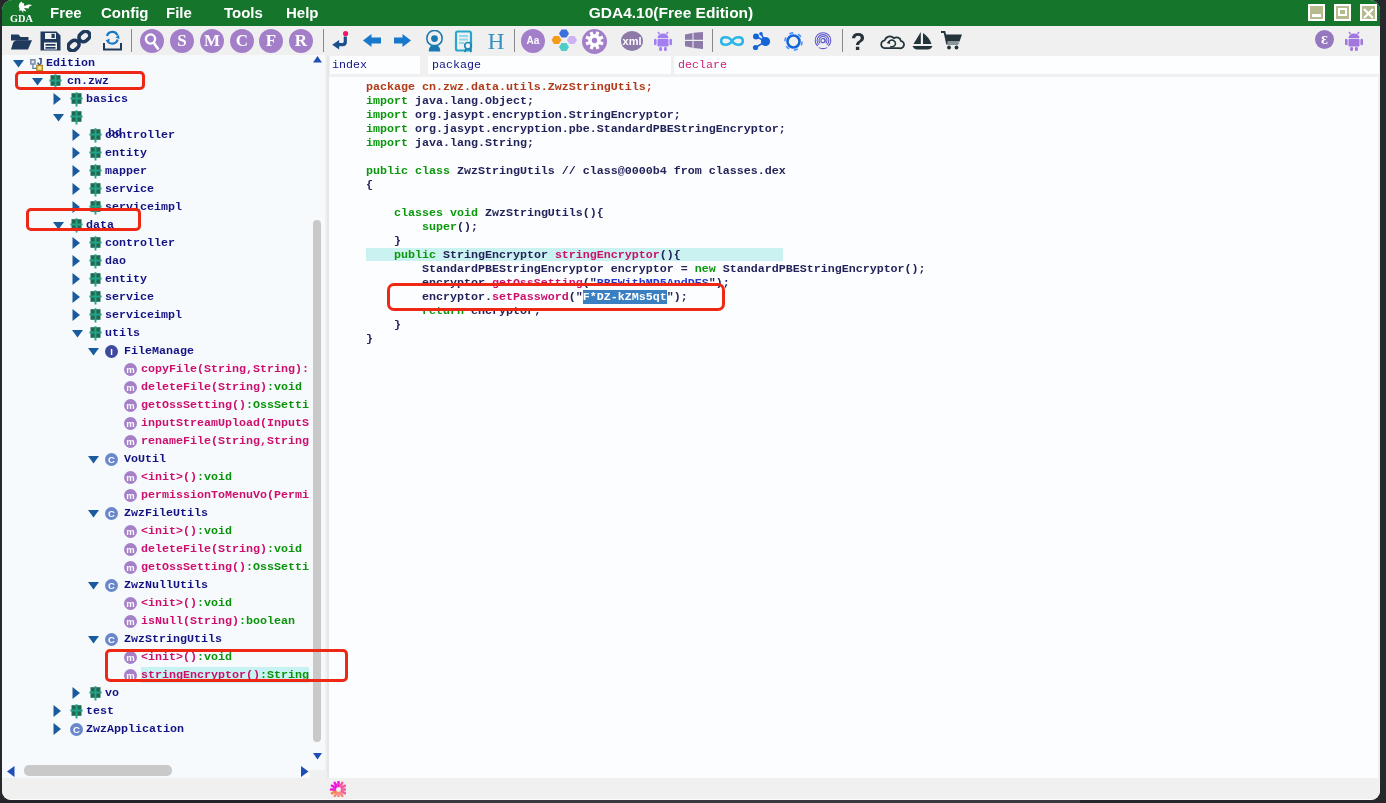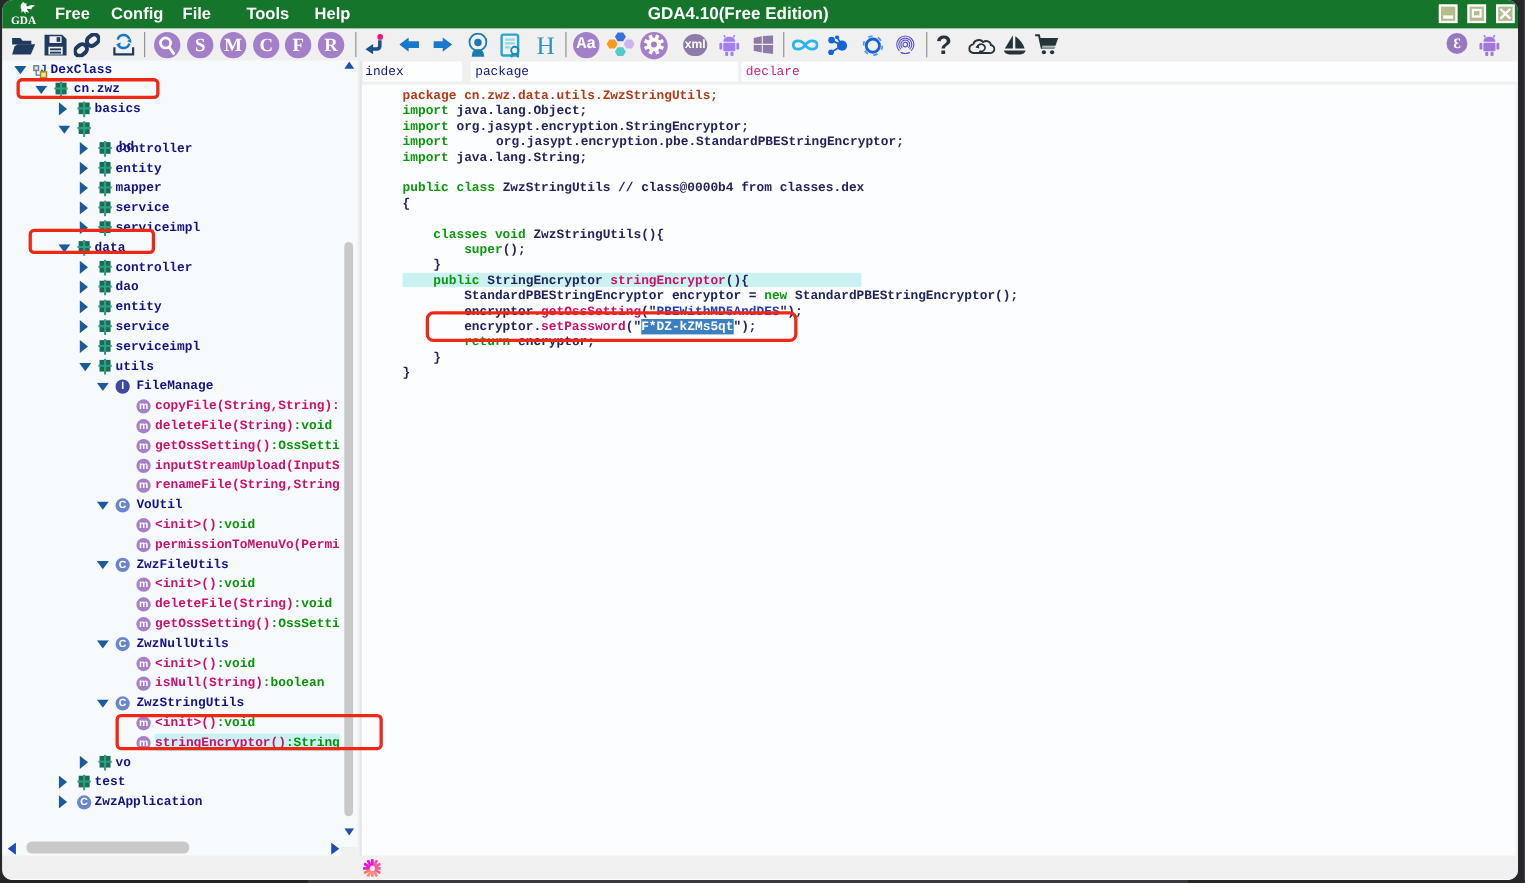--- a/index.html
+++ b/index.html
@@ -105,21 +105,21 @@
         <path fill="#1a7ab0" d="M4.8 21.5 q0 -6.8 5.7 -6.8 q5.7 0 5.7 6.8 z"></path>
       </svg>
 <svg class="abs" style="left:452px;top:4px" width="21" height="23" viewBox="0 0 21 23">
         <rect x="2" y="1.5" width="15" height="19" rx="1.8" fill="none" stroke="#2aa6cc" stroke-width="2.2"></rect>
         <path stroke="#8fd9ea" stroke-width="2" d="M5 6 h9 M5 9.5 h9 M5 13 h5"></path>
         <circle cx="14" cy="15.8" r="3.3" fill="none" stroke="#1a8ab5" stroke-width="1.7"></circle>
         <path stroke="#1a8ab5" stroke-width="1.8" d="M12.2 18.6 l-1.4 3.6 M15.8 18.6 l1.4 3.6"></path>
       </svg>
 <div class="abs" style="left:484px;top:4px;width:20px;height:23px;color:#3591c4;font-family:'Liberation Serif',serif;font-size:23px;line-height:23px;text-align:center">H</div>
 <div class="tsep" style="left:512px"></div>
-<div class="circ" style="left:519px;top:3px;width:24px;height:24px;line-height:24px;font-size:15px;font-family:Liberation Mono, monospace">Aa</div>
+<div class="circ" style="left:519px;top:3px;width:24px;height:24px;line-height:24px;font-size:10px;font-family:Liberation Sans, sans-serif">Aa</div>
 <svg class="abs" style="left:549px;top:2px" width="26" height="26" viewBox="0 0 26 26">
         <g>
           <path fill="#f49b1b" d="M3 8 h5 l2.5 4 L8 16 H3 L0.5 12 z"></path>
           <path fill="#3a6fe0" d="M10.5 1.5 h5 L18 5.5 L15.5 9.5 h-5 L8 5.5 z"></path>
           <path fill="#4ecdc9" d="M10.5 15 h5 L18 19 l-2.5 4 h-5 L8 19 z"></path>
           <path fill="#cdb3f2" d="M18.5 8 h5 L26 12 l-2.5 4 h-5 L16 12 z"></path>
         </g>
       </svg>
 <div class="circ" style="left:580px;top:3px;width:25px;height:25px"></div>
 <svg class="abs" style="left:580px;top:2px" width="25" height="25" viewBox="0 0 25 25">
@@ -232,21 +232,21 @@
           <path fill="#1a5b9e" d="M0 0 h11 L5.5 7.5 z"></path>
         </svg>
 <svg class="abs" style="left:28px;top:3px" width="15" height="14" viewBox="0 0 15 14">
           <text x="6.7" y="8.2" font-family="Liberation Mono,monospace" font-size="10" font-weight="bold" fill="#23407a">J</text>
           <rect x="0.7" y="2.7" width="4.4" height="4.4" fill="#b8c6d8" stroke="#72849a" stroke-width="1.2"></rect>
           <rect x="2" y="4" width="1.8" height="1.8" fill="#e8eef4"></rect>
           <path fill="none" stroke="#5577a8" stroke-width="1.2" d="M2.9 7.3 v4 h4.2"></path>
           <rect x="6.8" y="8.3" width="5.6" height="5.4" fill="#efd26a" stroke="#a8861e" stroke-width="1.2"></rect>
           <rect x="8.4" y="9.8" width="2.4" height="2.2" fill="#f7e9a8"></rect>
         </svg>
-<div class="mono abs" style="left:44px;top:1px;height:16px;line-height:16px;max-width:264px;overflow:hidden;"><span style="color:#131384">DexClass</span></div>
+<div class="mono abs" style="left:44px;top:1px;height:16px;line-height:16px;max-width:264px;overflow:hidden;"><span style="color:#131384">Edition</span></div>
 </div>
 <div class="trow" style="top:35px">
 <svg class="tri" style="left:51px;top:3px" width="8" height="12" viewBox="0 0 8 12">
           <path fill="#1a5b9e" d="M0.5 0 L8 6 L0.5 12 z"></path>
         </svg>
 <svg class="abs" style="left:68px;top:2px" width="13" height="15" viewBox="0 0 13 15">
           <rect x="1.5" y="1.2" width="10" height="10.6" fill="#1e6b53"></rect>
           <path stroke="#27a187" stroke-width="1.9" d="M6.5 0.2 v14.3 M0.4 6.5 h12.2"></path>
         </svg>
 <div class="mono abs" style="left:84px;top:1px;height:16px;line-height:16px;max-width:224px;overflow:hidden;"><span style="color:#131384">basics</span></div>
@@ -529,21 +529,21 @@
 <div id="codehdr">
 <div class="hcell monor" style="left:1px;width:90px;color:#131384;padding-left:2px">index</div>
 <div class="hcell monor" style="left:99px;width:243px;color:#131384;padding-left:4px">package</div>
 <div class="hcell monor" style="left:345px;right:1px;color:#cc2277;padding-left:4px">declare</div>
 </div>
 <div id="code">
 <div class="abs" style="left:37px;top:171px;width:417px;height:13px;background:#c9f2f0"></div>
 <div class="cline mono" style="top:3px"><span style="color:#b23a17;">    package cn.zwz.data.utils.ZwzStringUtils;</span></div>
 <div class="cline mono" style="top:17px"><span style="color:#23235a;">    </span><span style="color:#0c970c;">import</span><span style="color:#23235a;"> java.lang.Object;</span></div>
 <div class="cline mono" style="top:31px"><span style="color:#23235a;">    </span><span style="color:#0c970c;">import</span><span style="color:#23235a;"> org.jasypt.encryption.StringEncryptor;</span></div>
-<div class="cline mono" style="top:45px"><span style="color:#23235a;">    </span><span style="color:#0c970c;">import</span><span style="color:#23235a;margin-left:36px;"> org.jasypt.encryption.pbe.StandardPBEStringEncryptor;</span></div>
+<div class="cline mono" style="top:45px"><span style="color:#23235a;">    </span><span style="color:#0c970c;">import</span><span style="color:#23235a;"> org.jasypt.encryption.pbe.StandardPBEStringEncryptor;</span></div>
 <div class="cline mono" style="top:59px"><span style="color:#23235a;">    </span><span style="color:#0c970c;">import</span><span style="color:#23235a;"> java.lang.String;</span></div>
 <div class="cline mono" style="top:73px"></div>
 <div class="cline mono" style="top:87px"><span style="color:#23235a;">    </span><span style="color:#0c970c;">public class</span><span style="color:#23235a;"> ZwzStringUtils </span><span style="color:#23235a;">// class@0000b4 from classes.dex</span></div>
 <div class="cline mono" style="top:101px"><span style="color:#23235a;">    {</span></div>
 <div class="cline mono" style="top:115px"></div>
 <div class="cline mono" style="top:129px"><span style="color:#23235a;">        </span><span style="color:#0c970c;">classes void</span><span style="color:#23235a;"> ZwzStringUtils(){</span></div>
 <div class="cline mono" style="top:143px"><span style="color:#23235a;">            </span><span style="color:#0c970c;">super</span><span style="color:#23235a;">();</span></div>
 <div class="cline mono" style="top:157px"><span style="color:#23235a;">        }</span></div>
 <div class="cline mono" style="top:171px"><span style="color:#23235a;">        </span><span style="color:#0c970c;">public</span><span style="color:#23235a;"> StringEncryptor </span><span style="color:#cc0e6c;">stringEncryptor</span><span style="color:#23235a;">(){</span></div>
 <div class="cline mono" style="top:185px"><span style="color:#23235a;">            StandardPBEStringEncryptor encryptor = </span><span style="color:#0c970c;">new</span><span style="color:#23235a;"> StandardPBEStringEncryptor();</span></div>

